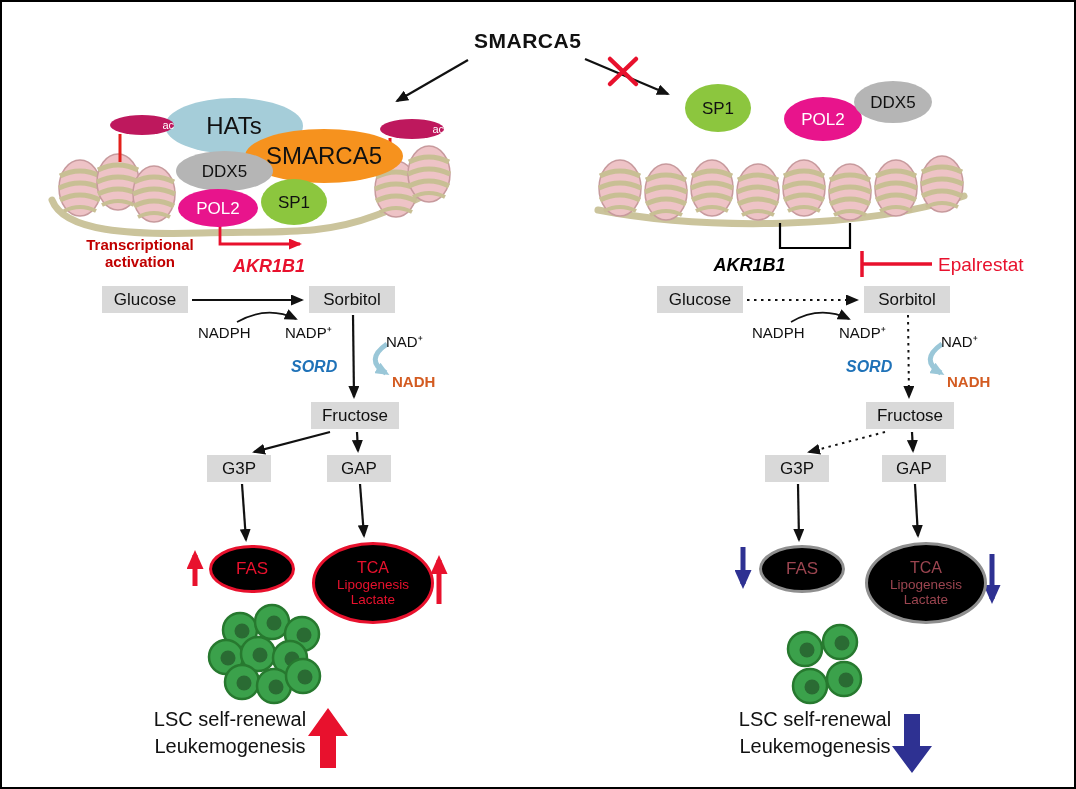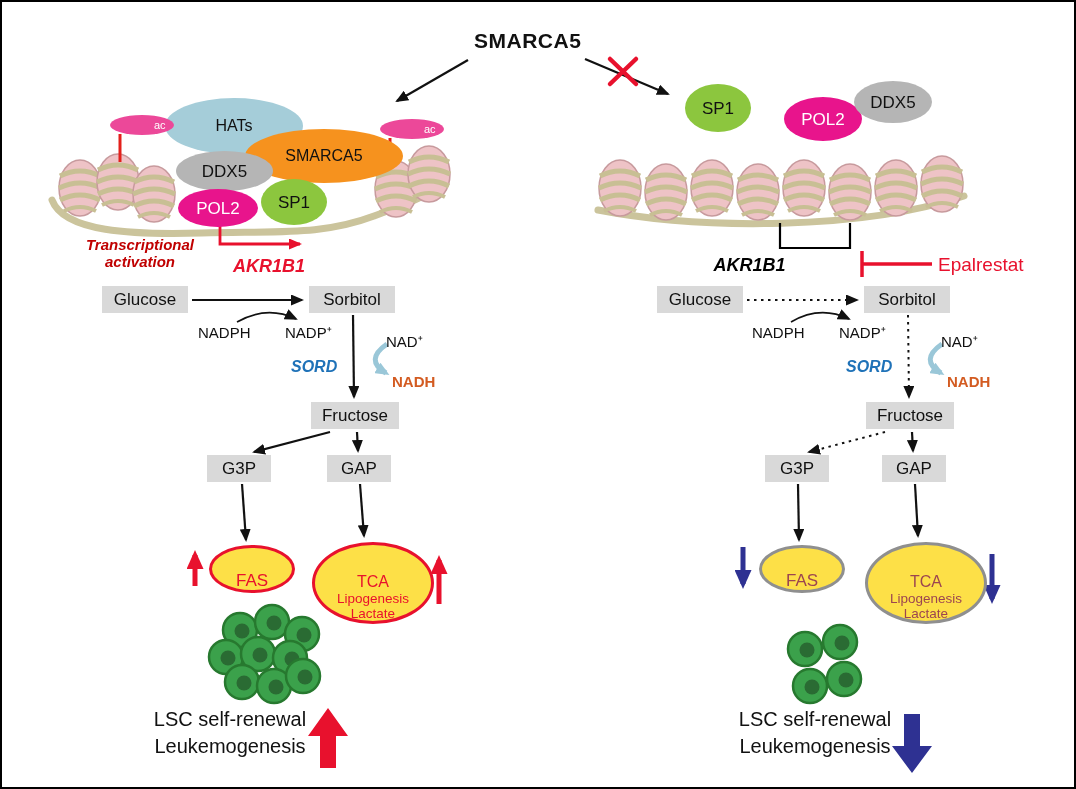--- a/index.html
+++ b/index.html
@@ -7,38 +7,38 @@
     position:relative;width:1076px;height:789px;background:#fff;
     border:2px solid #000;box-sizing:border-box;overflow:hidden;
     font-family:"Liberation Sans",sans-serif;color:#111;
   }
   svg.overlay{position:absolute;left:0;top:0;pointer-events:none;}
   .title{
     position:absolute;font-weight:bold;font-size:21px;letter-spacing:.5px;
   }
   .blob{
     position:absolute;border-radius:50%;display:flex;align-items:center;
-    justify-content:center;font-size:16px;line-height:1;
+    justify-content:center;font-size:24px;line-height:1;
   }
   .gbox{
     position:absolute;background:#d9d9d9;display:flex;align-items:center;
     justify-content:center;font-size:17px;height:27px;
   }
   .lbl{position:absolute;font-size:15px;line-height:1.15;white-space:nowrap;}
-  .center{text-align:center;font-style:italic;}
+  .center{text-align:center;}
   .node{
     position:absolute;border-radius:50%;display:flex;flex-direction:column;
-    align-items:center;justify-content:flex-end;background:#fde047;line-height:1.12;
+    align-items:center;justify-content:center;background:#000000;line-height:1.12;
   }
   .node.red{border:3px solid #e8112d;color:#e8112d;}
   .node.gray{border:3px solid #8f8f8f;color:#9c4550;}
   .outcome{position:absolute;font-size:20px;line-height:1.35;text-align:center;color:#111;}
   .ac-dot{
-    position:absolute;width:20px;height:20px;border-radius:50%;background:#ec4899;
-    color:#fff;font-size:11px;display:flex;align-items:center;justify-content:flex-start;padding-left:44px;
+    position:absolute;width:20px;height:20px;border-radius:50%;background:#be185d;
+    color:#fff;font-size:11px;display:flex;align-items:center;justify-content:flex-end;padding-left:44px;
   }
   .gene{position:absolute;font-style:italic;font-weight:bold;font-size:18px;text-align:center;}
   .wrapped{white-space:normal;}
 </style>
 </head>
 <body>
 
 <div class="canvas">
 
   <svg class="overlay" width="1076" height="789" viewBox="0 0 1076 789">

